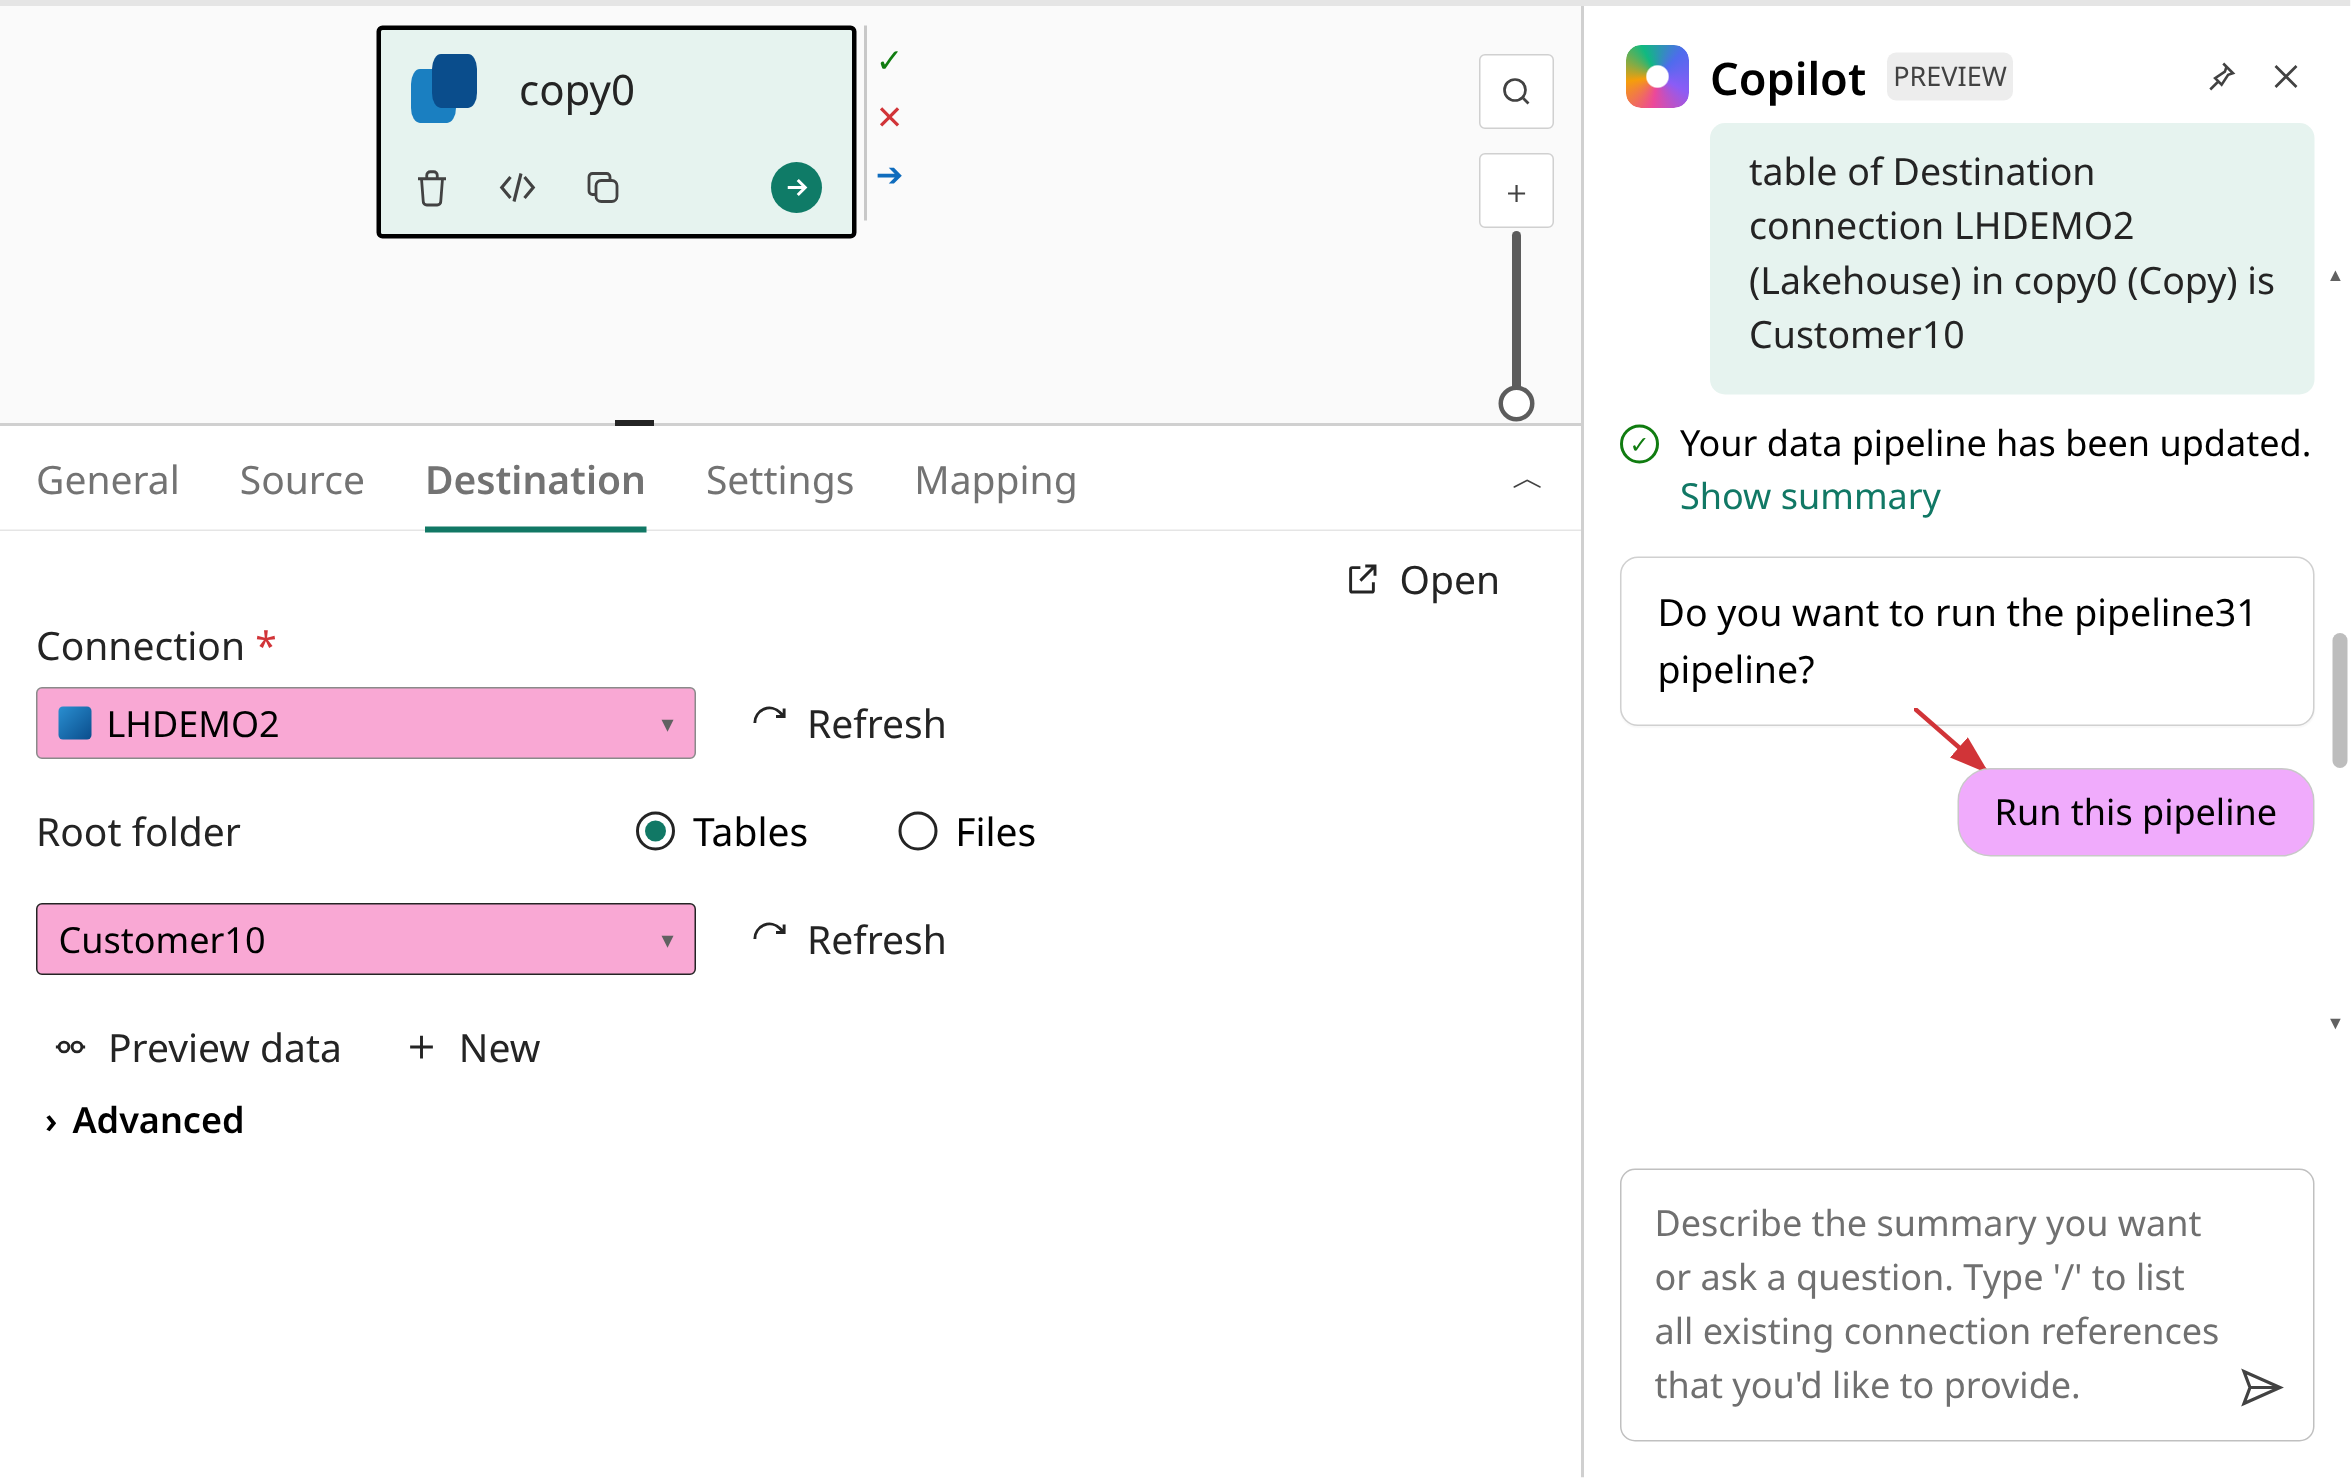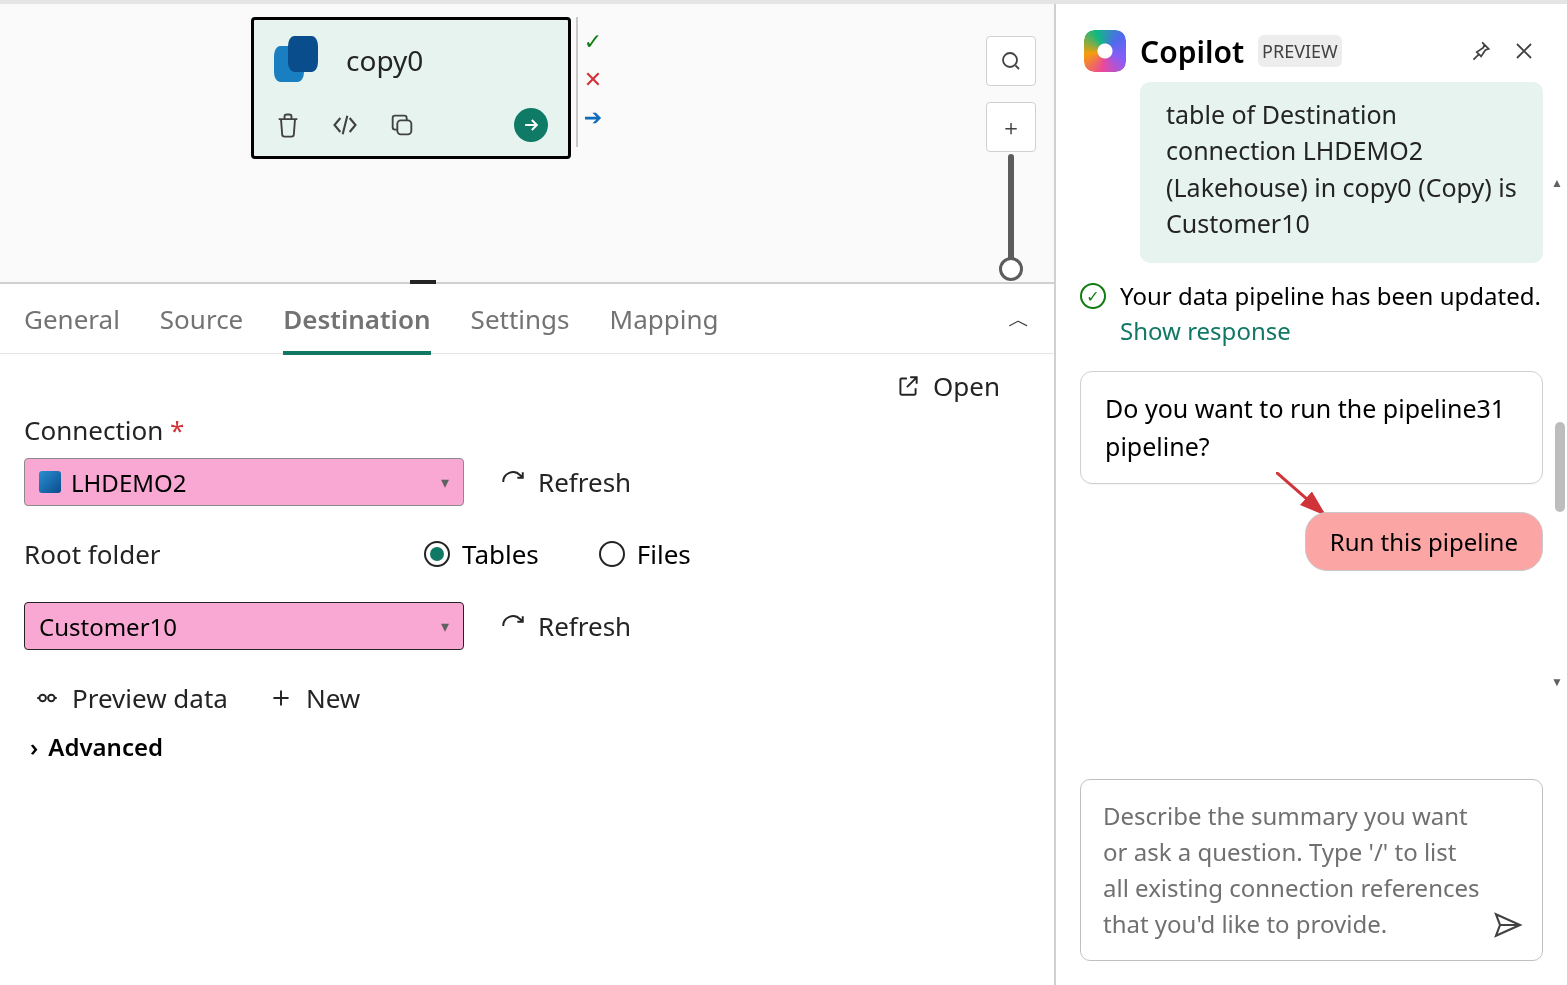--- a/index.html
+++ b/index.html
@@ -165,21 +165,21 @@
   margin-bottom: 40px; background:#fff;
   box-shadow: 0 1px 1px rgba(0,0,0,.03);
 }
 .arrow-annot {
   position:absolute; left:220px; top:390px;
   pointer-events:none;
 }
 .run-btn {
   position:absolute; right:24px; top:430px;
   border:1px solid #c8c8c8; border-radius:22px;
-  padding: 12px 24px; font-size:24px; background:#fca5a5;
+  padding: 12px 24px; font-size:24px; background:#f0abfc;
 }
 
 .cp-input-wrap { padding: 0 24px 24px 24px; }
 .cp-input {
   border:1px solid #c0c0c0; border-radius:10px;
   min-height:160px; padding:18px 62px 18px 22px;
   position:relative;
 }
 .cp-input .ph { color:#707070; font-size:24px; line-height:1.5; }
 .cp-send { position:absolute; right:18px; bottom:14px; color:#424242; }
@@ -359,21 +359,21 @@
 
     <div class="cp-body">
       <div class="cp-msg-green">
         <span>table of Destination connection LHDEMO2 (Lakehouse) in copy0 (Copy) is Customer10</span>
       </div>
 
       <div class="cp-status">
         <span class="ok">✓</span>
         <div class="txt">
           <span>Your data pipeline has been updated.</span>
-          <span class="link">Show response</span>
+          <span class="link">Show summary</span>
         </div>
       </div>
 
       <div class="cp-bubble">
         <span>Do you want to run the pipeline31 pipeline?</span>
       </div>
 
       <svg class="arrow-annot" width="60" height="54">
         <defs>
             <marker id="ah" markerWidth="10" markerHeight="10" refX="8" refY="3" orient="auto">

